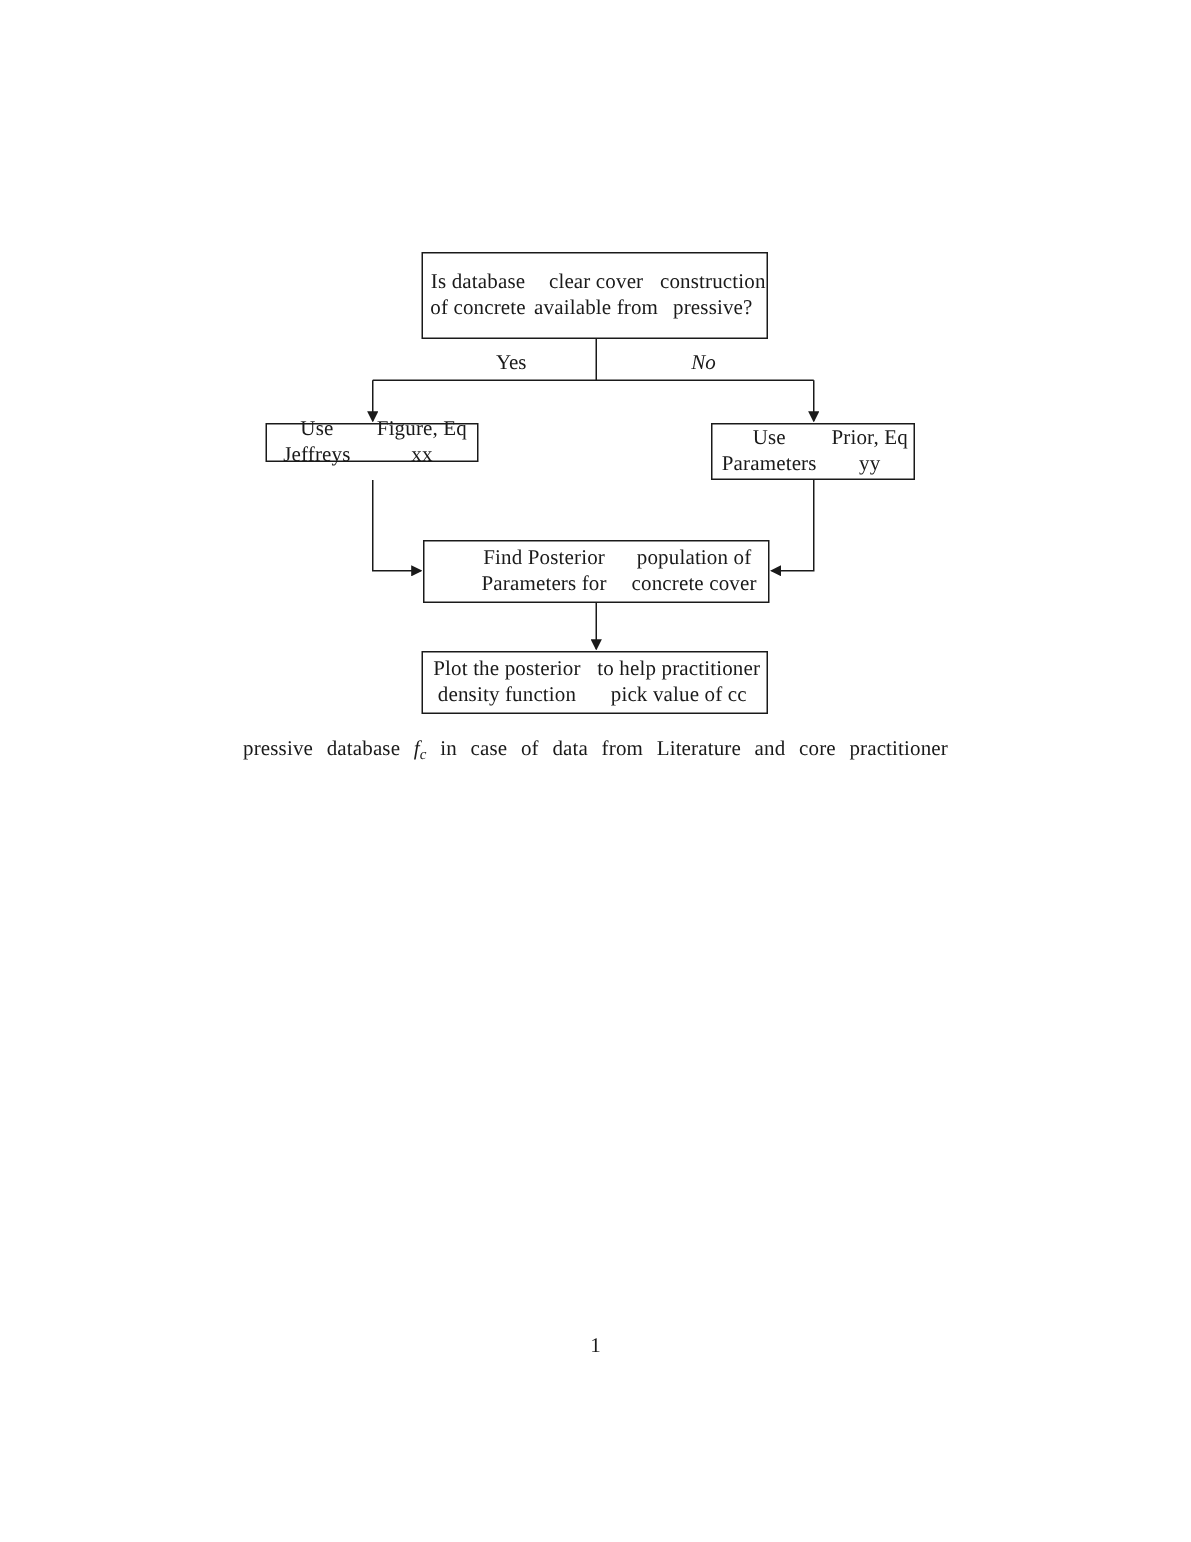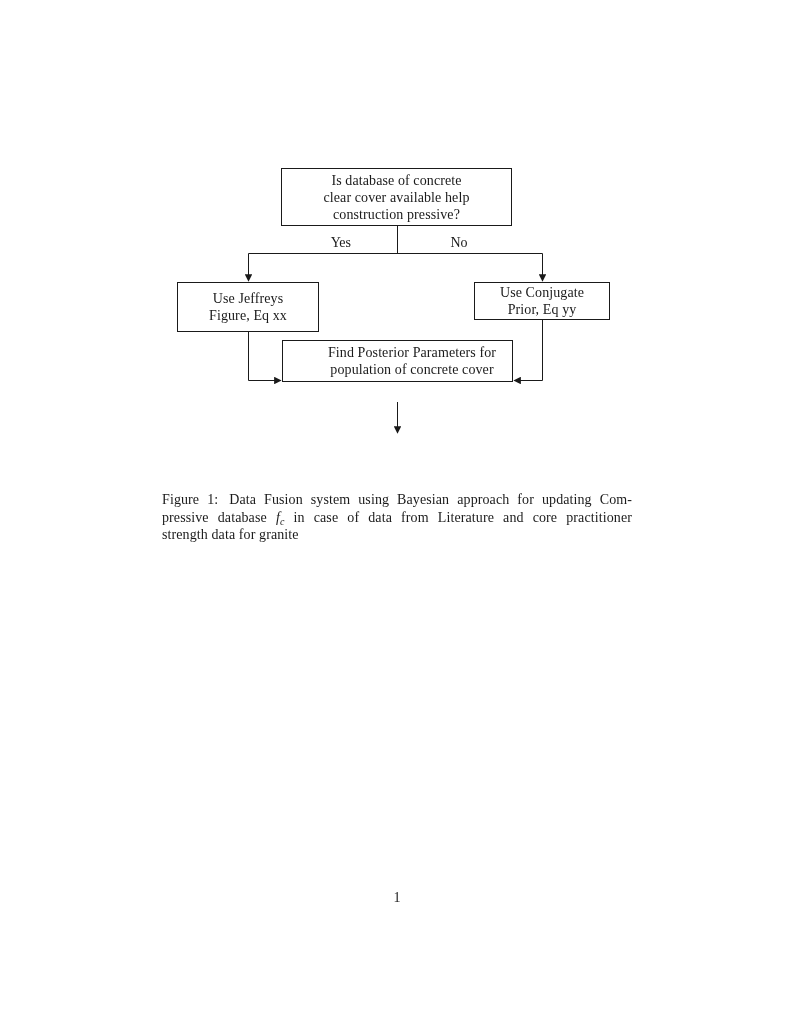--- a/index.html
+++ b/index.html
@@ -19,44 +19,43 @@
     position: absolute;
     left: 0; top: 0;
     width: 794px; height: 1028px;
     pointer-events: none;
   }
   .fc-box {
     position: absolute;
     border: 1px solid var(--ink);
     background: var(--paper);
     display: flex;
-    flex-direction: column;
     justify-content: center;
     align-items: center;
     text-align: center;
     font-size: 14px;
     line-height: 17px;
     letter-spacing: 0.1px;
   }
   .box-decision  { left: 281px; top: 168px; width: 231px; height: 58px; }
-  .box-jeffreys  { left: 177px; top: 282px; width: 142px; height: 50px; }
+  .box-jeffreys  { left: 177px; top: 282px; width: 142px; height: 26px; }
   .box-conjugate { left: 474px; top: 282px; width: 136px; height: 38px; }
-  .box-posterior { left: 282px; top: 340px; width: 231px; height: 42px; padding-left: 29px; }
+  .box-posterior { left: 282px; top: 360px; width: 231px; height: 42px; padding-left: 29px; }
   .box-plot      { left: 281px; top: 434px; width: 231px; height: 42px; }
   .fc-label {
     position: absolute;
     width: 60px;
     top: 234px;
     height: 18px;
     text-align: center;
     font-size: 14px;
     line-height: 18px;
   }
   .label-yes { left: 291px; text-align: right; }
-  .label-no  { left: 429px; }
+  .label-no  { left: 439px; font-style: italic; }
   .caption {
     position: absolute;
     left: 162px;
     top: 491px;
     width: 470px;
     font-size: 14px;
     line-height: 17.5px;
     letter-spacing: 0.1px;
   }
   .cap-line.justify {
@@ -96,44 +95,46 @@
     <path d="M248.5,253.5 H542.5" stroke="#1a1a1a" stroke-width="1" fill="none"></path>
     <path d="M248.5,253.5 V280.5" stroke="#1a1a1a" stroke-width="1" fill="none" marker-end="url(#arrowhead)"></path>
     <path d="M542.5,253.5 V280.5" stroke="#1a1a1a" stroke-width="1" fill="none" marker-end="url(#arrowhead)"></path>
     <path d="M248.5,320 V380.5 H280.5" stroke="#1a1a1a" stroke-width="1" fill="none" marker-end="url(#arrowhead)"></path>
     <path d="M542.5,320 V380.5 H514.5" stroke="#1a1a1a" stroke-width="1" fill="none" marker-end="url(#arrowhead)"></path>
     <path d="M397.5,402 V432.5" stroke="#1a1a1a" stroke-width="1" fill="none" marker-end="url(#arrowhead)"></path>
   </svg>
 
   <div class="fc-box box-decision">
     <div>Is database of concrete</div>
-    <div>clear cover available help</div>
+    <div>clear cover available from</div>
     <div>construction pressive?</div>
   </div>
 
   <div class="fc-label label-yes">Yes</div>
   <div class="fc-label label-no">No</div>
 
   <div class="fc-box box-jeffreys">
     <div>Use Jeffreys</div>
     <div>Figure, Eq xx</div>
   </div>
 
   <div class="fc-box box-conjugate">
-    <div>Use Conjugate</div>
+    <div>Use Parameters</div>
     <div>Prior, Eq yy</div>
   </div>
 
   <div class="fc-box box-posterior">
     <div>Find Posterior Parameters for</div>
     <div>population of concrete cover</div>
   </div>
 
+  <div class="fc-box box-plot">
+    <div>Plot the posterior density function</div>
+    <div>to help practitioner pick value of cc</div>
+  </div>
 
   <div class="caption">
-    <div class="cap-line justify"><span class="cap-label">Figure 1:</span> <span>Data Fusion system using Bayesian approach for updating Com-</span></div>
     <div class="cap-line justify"><span>pressive database</span> <span class="mvar">f</span><sub class="msub">c</sub> <span>in case of data from Literature and core practitioner</span></div>
-    <div class="cap-line">strength data for granite</div>
   </div>
 
   <div class="page-number">1</div>
 
 </div>
 
 </body></html>

